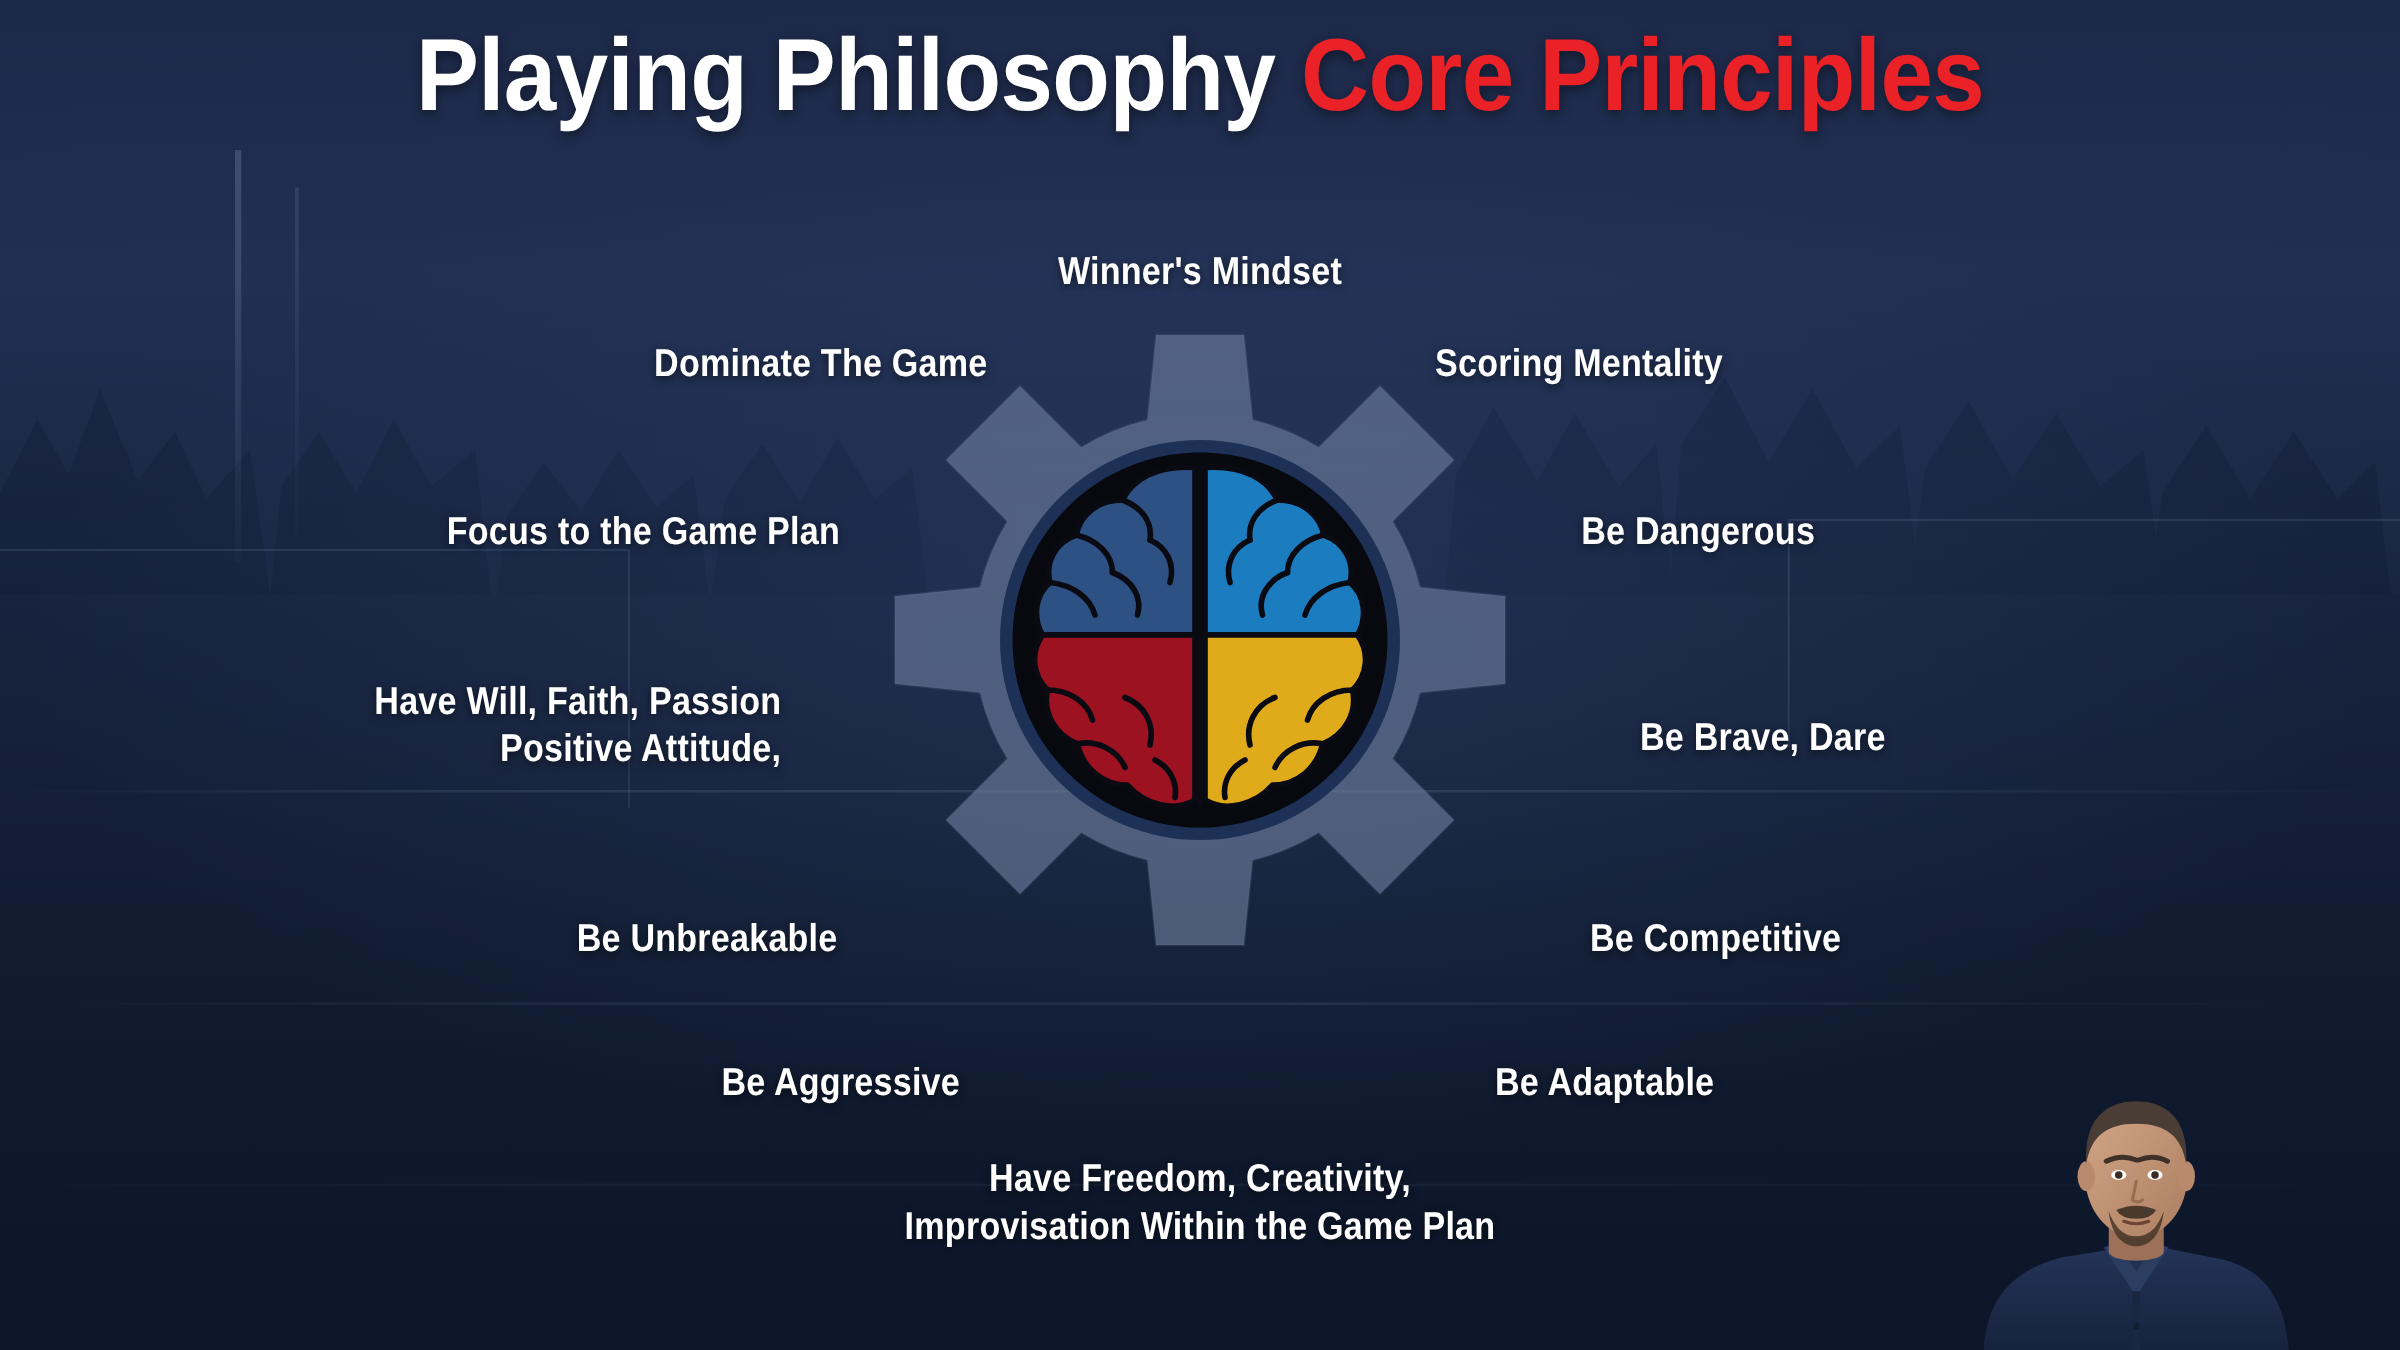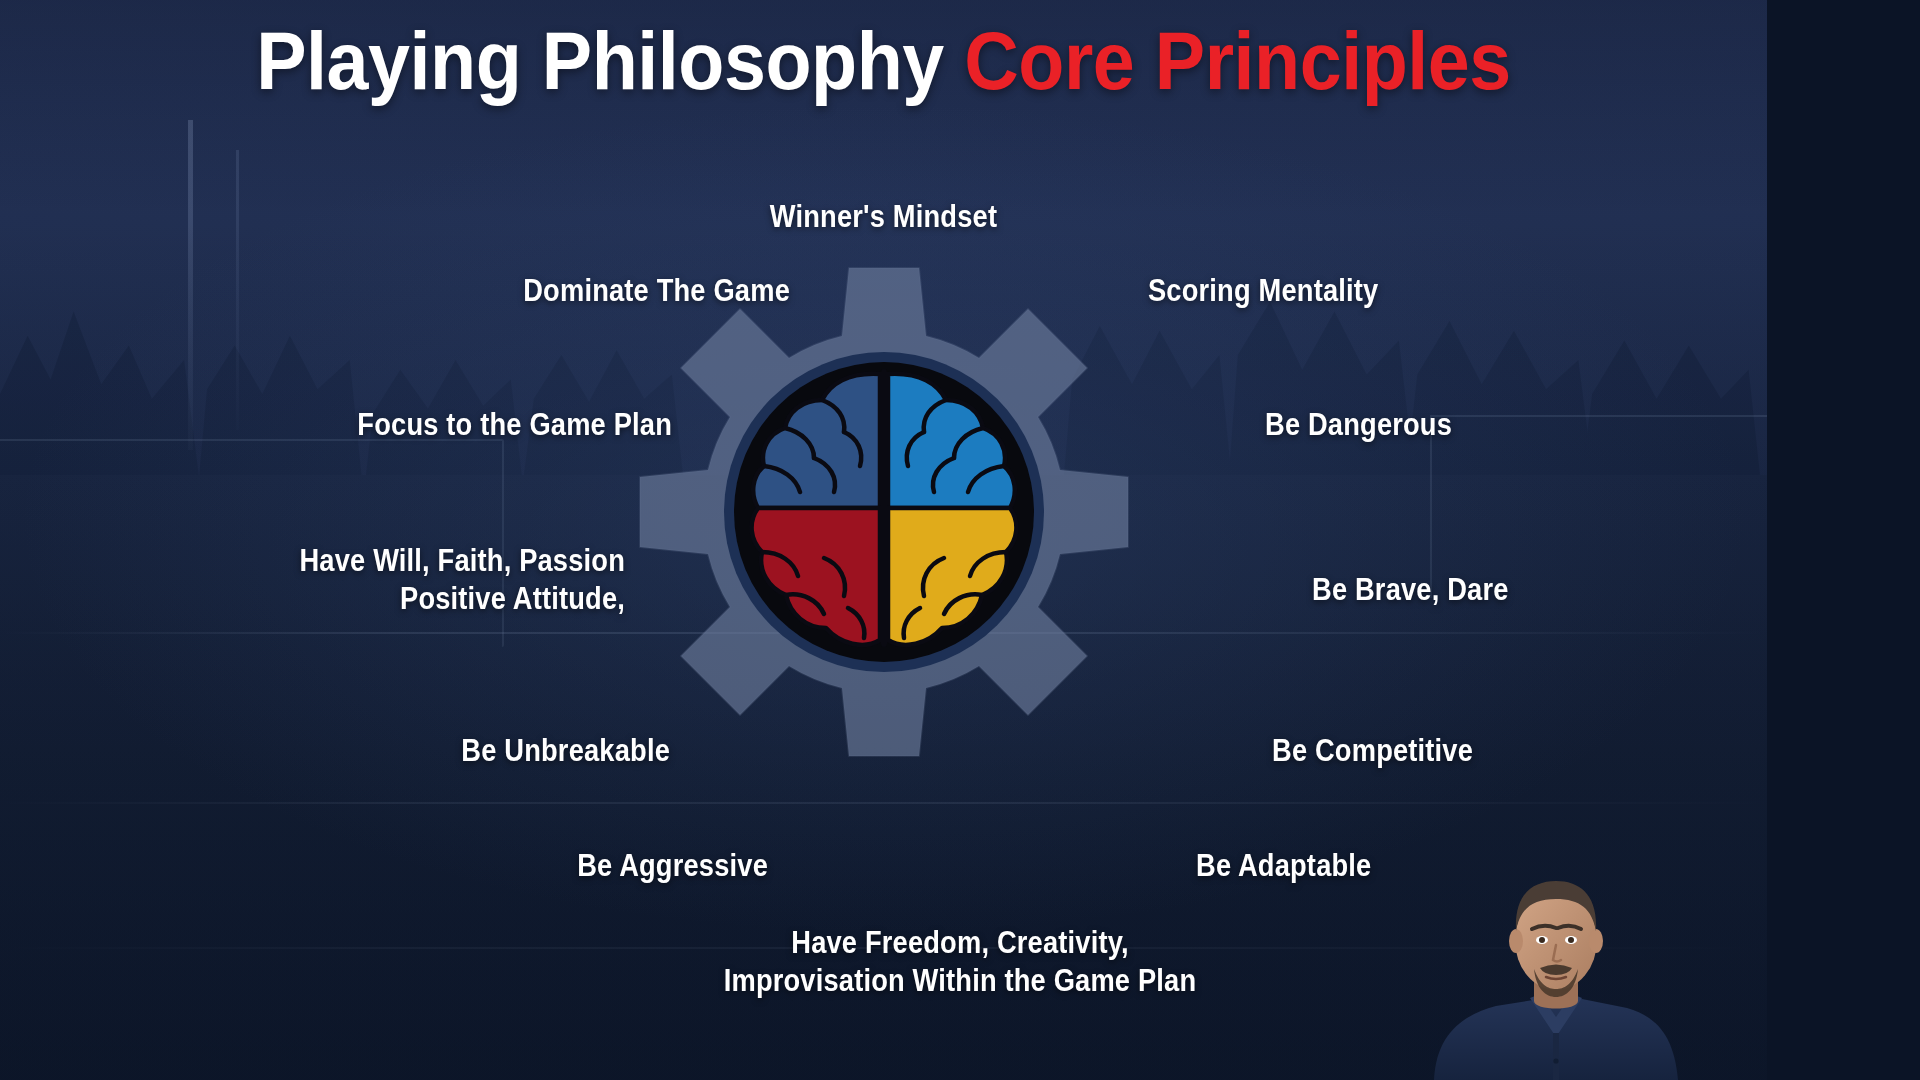--- a/index.html
+++ b/index.html
@@ -9,25 +9,24 @@
   }
   body {
     width: 1920px;
     height: 1080px;
     overflow: hidden;
     font-family: "Liberation Sans", sans-serif;
   }
 
   #slide {
     position: relative;
-    width: 1744px;
+    width: 1920px;
     height: 1080px;
     overflow: hidden;
     background: #1c2a48;
-    padding-left: 23px;
   }
 
   
   .bg-base {
     position: absolute;
     inset: 0;
     background:
       radial-gradient(ellipse 130% 90% at 50% 20%, #27375c 0%, #1f2d4d 45%, #16223c 100%);
   }
   .bg-sky {

